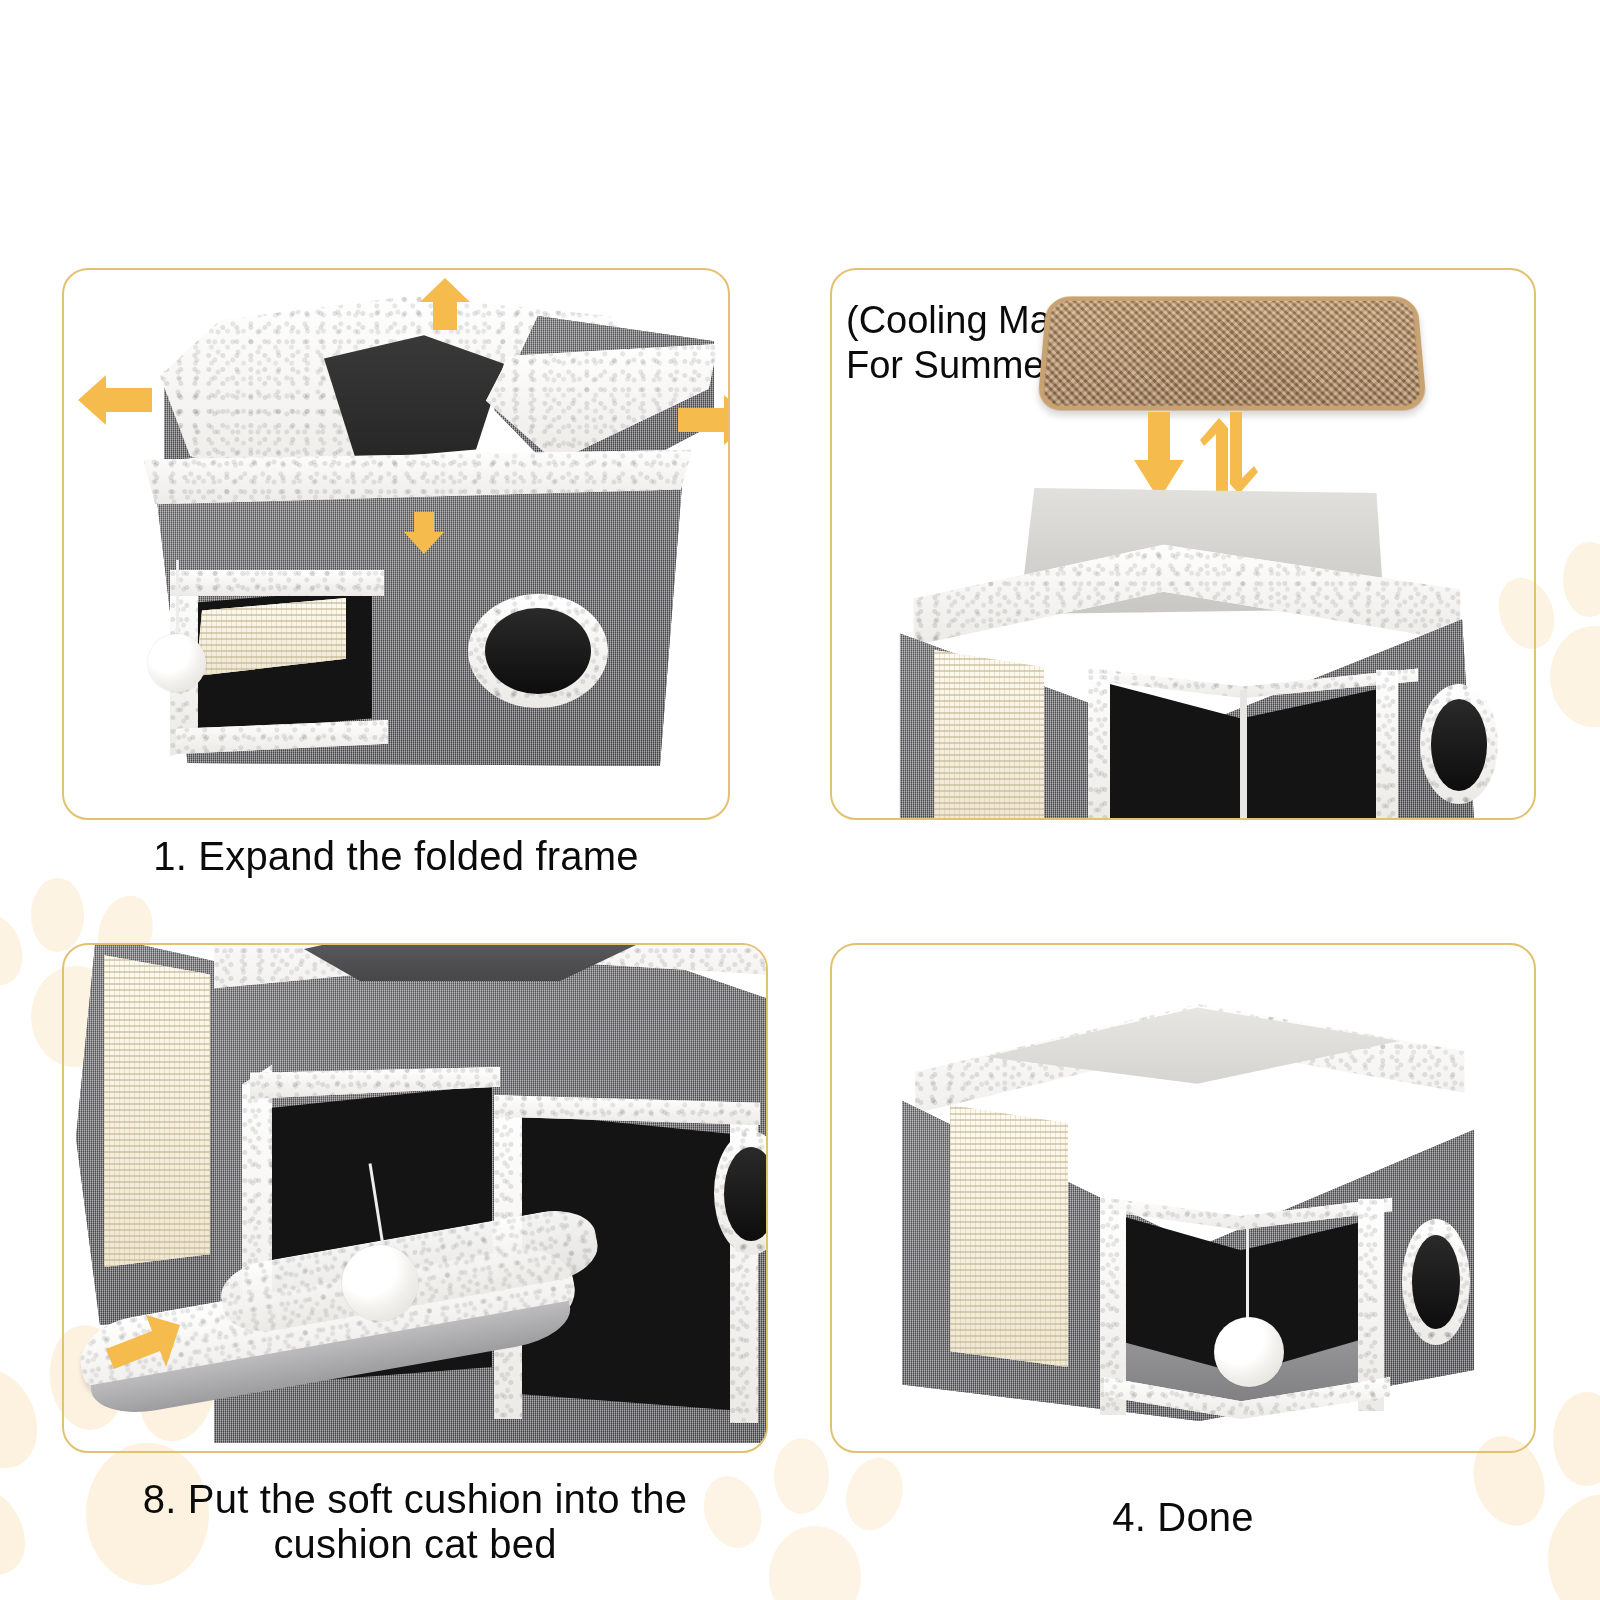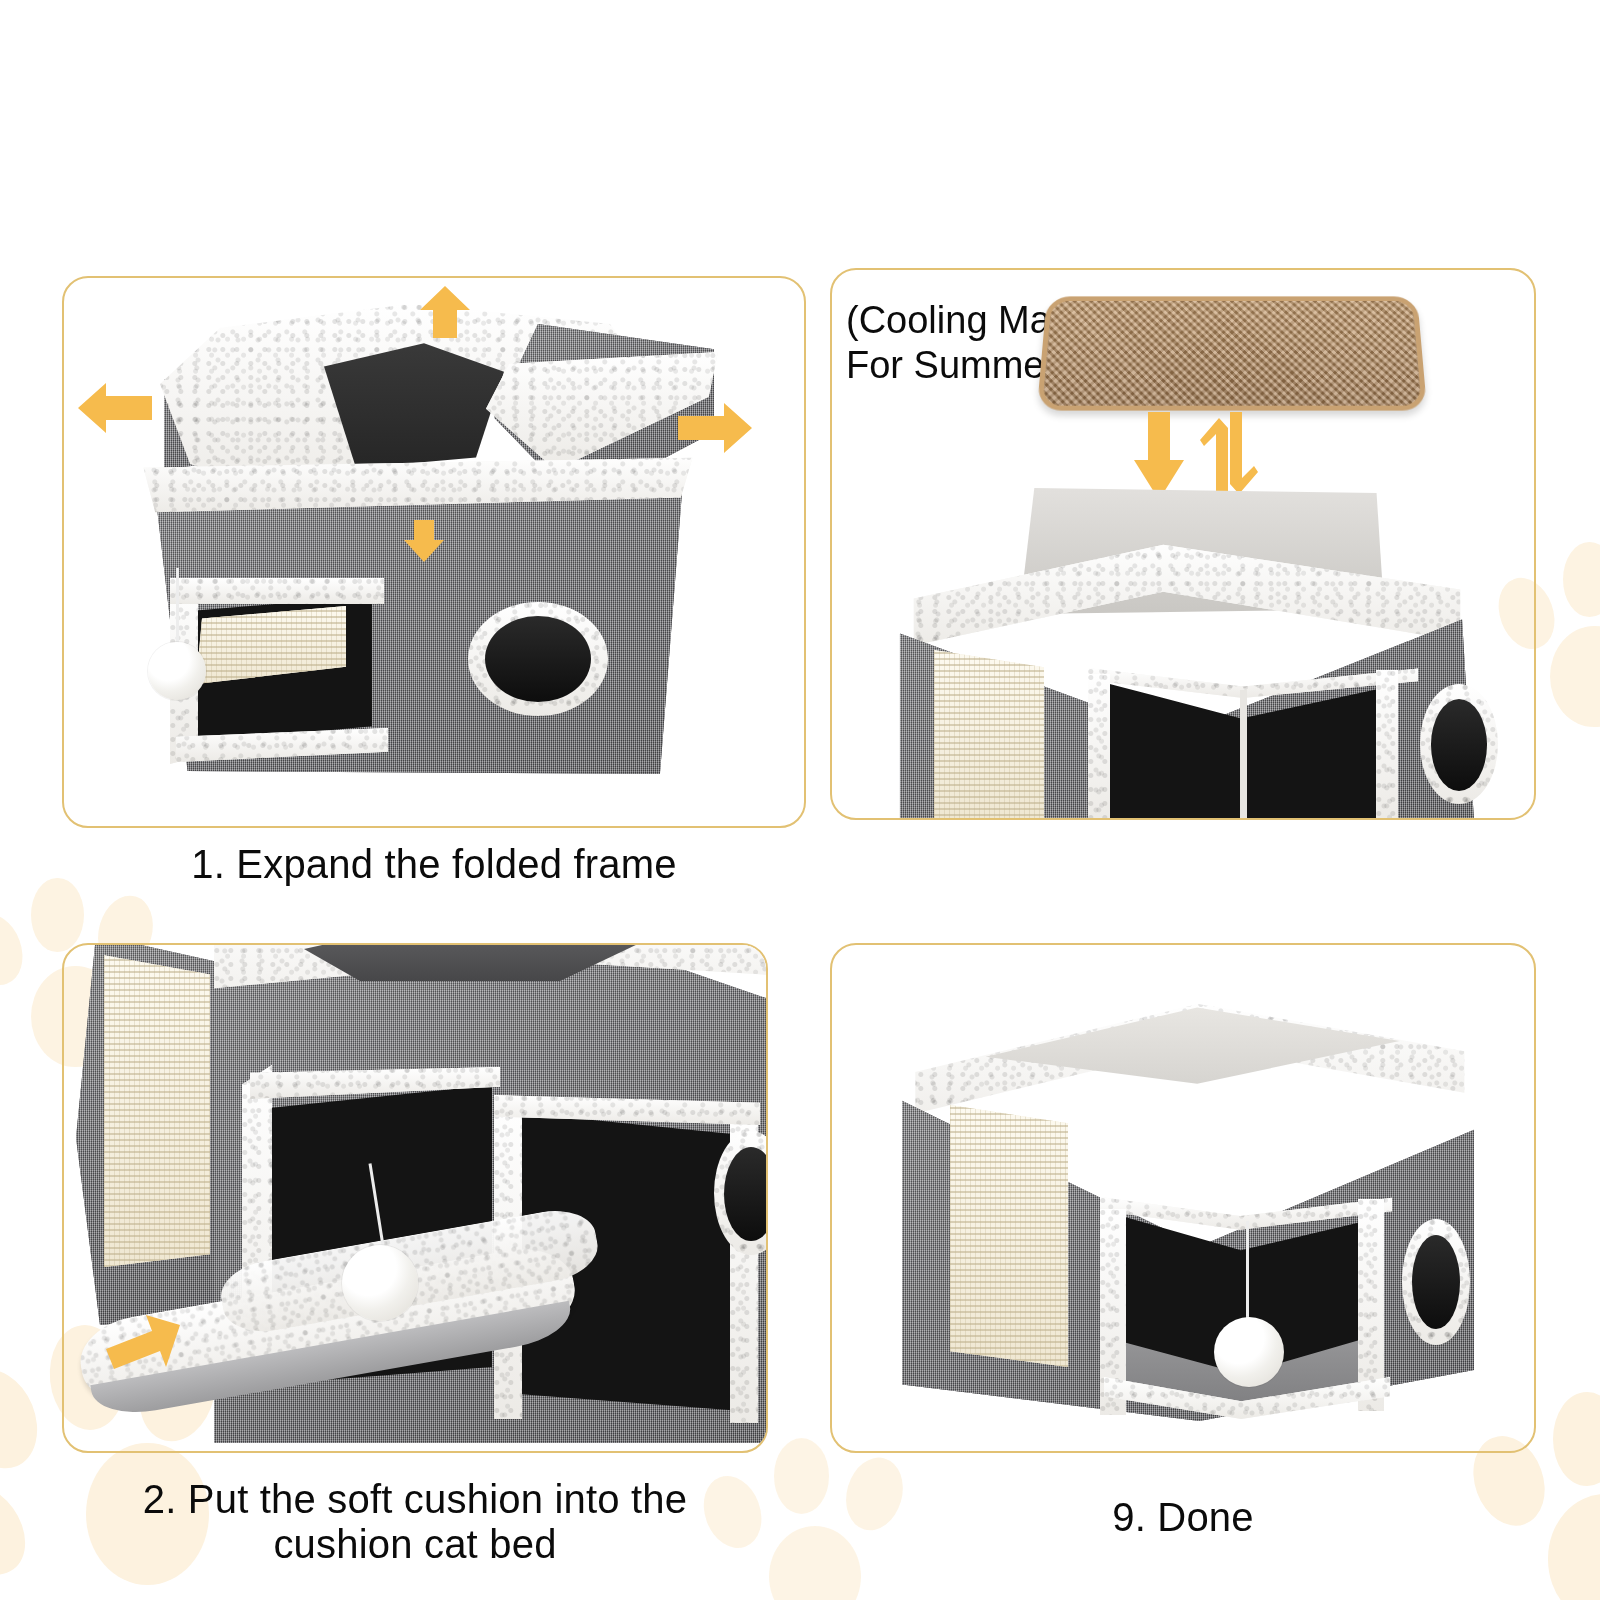--- a/index.html
+++ b/index.html
@@ -153,21 +153,21 @@
       <i style="left:30%;top:46%;width:40%;height:44%;"></i>
       <i style="left:2%;top:24%;width:24%;height:32%;transform:rotate(-20deg);"></i>
       <i style="left:32%;top:8%;width:24%;height:33%;"></i>
       <i style="left:64%;top:16%;width:24%;height:32%;transform:rotate(16deg);"></i>
     </div>
   </div>
 
 
   <div class="grid">
 
-    <div class="cell" style="left:62px;top:276px;width:744px;height:552px;">
+    <div class="cell" style="left:62px;top:268px;width:668px;height:552px;">
       <div class="panel">
 
         <div style="position:absolute;left:100px;top:82px;width:210px;height:110px;">
           <div class="linen" style="position:absolute;inset:0;clip-path:polygon(0 18%,100% 0,100% 72%,0 100%);"></div>
           <div class="sisal" style="position:absolute;left:26px;top:22px;width:130px;height:58px;clip-path:polygon(0 14%,100% 0,100% 76%,0 100%);"></div>
         </div>
 
         <div class="sherpa" style="position:absolute;left:86px;top:26px;width:500px;height:200px;
                     clip-path:polygon(14% 12%, 52% 0%, 92% 10%, 100% 38%, 60% 58%, 30% 100%, 8% 80%, 2% 40%);
                     filter:drop-shadow(0 2px 2px rgba(0,0,0,.10));"></div>
@@ -348,21 +348,21 @@
         <div class="pom" style="left:278px;top:300px;width:76px;height:76px;"></div>
 
         <div class="arrow" style="left:38px;top:366px;">
           <svg width="80" height="62" viewBox="0 0 80 62">
             <path d="M78 14 L44 4 L50 20 L4 38 L12 58 L58 40 L64 56 Z" fill="#f6bb4d"></path>
           </svg>
         </div>
       </div>
 
       <div class="caption" style="top:534px;">
-        <div>2. Put the soft cushion into the</div>
+        <div>8. Put the soft cushion into the</div>
         <div>cushion cat bed</div>
       </div>
     </div>
 
     <div class="cell" style="left:830px;top:943px;width:706px;height:510px;">
       <div class="panel">
 
         <div class="sherpa" style="position:absolute;left:72px;top:56px;width:566px;height:148px;
                     clip-path:polygon(2% 48%, 52% 2%, 99% 34%, 99% 62%, 52% 30%, 2% 76%);
                     filter:drop-shadow(0 2px 3px rgba(0,0,0,.12));"></div>
@@ -392,17 +392,17 @@
 
         <div class="pom-string" style="left:414px;top:276px;height:106px;"></div>
         <div class="pom" style="left:382px;top:372px;width:70px;height:70px;"></div>
 
         <div style="position:absolute;left:570px;top:274px;width:68px;height:126px;">
           <div class="sherpa" style="position:absolute;inset:0;border-radius:50%;"></div>
           <div class="cavity-soft" style="position:absolute;left:10px;top:16px;width:48px;height:94px;border-radius:50%;"></div>
         </div>
       </div>
 
-      <div class="caption" style="top:552px;">9. Done</div>
+      <div class="caption" style="top:552px;">4. Done</div>
     </div>
 
   </div>
 </div>
 
 </body></html>

